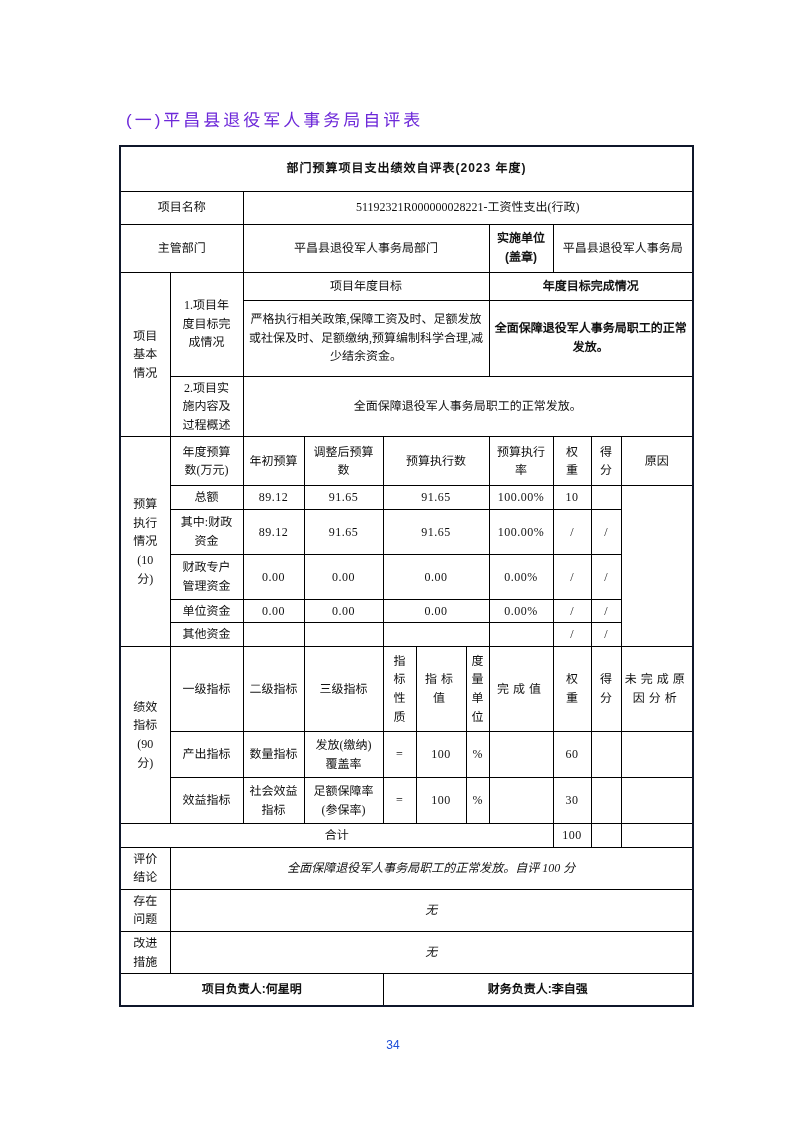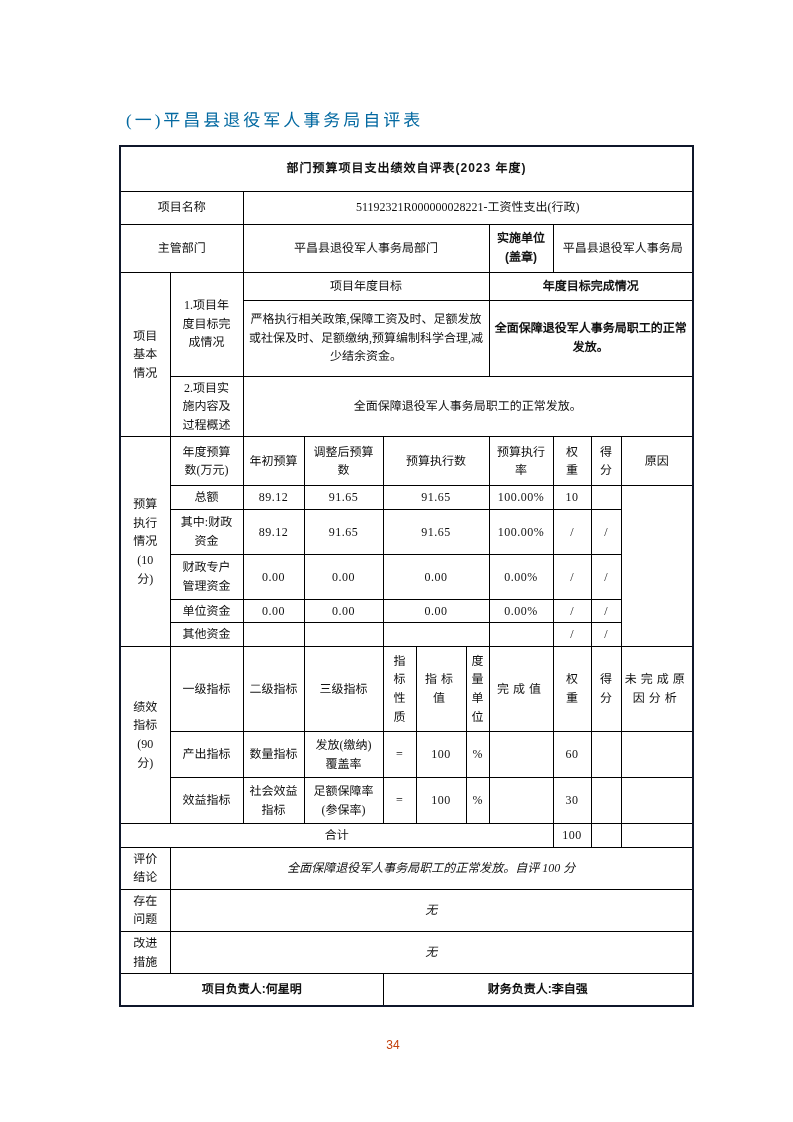--- a/index.html
+++ b/index.html
@@ -12,22 +12,22 @@
     font-family: "Liberation Serif", serif;
     color: #111;
     overflow: hidden;
   }
   .doc-heading {
     position: absolute;
     left: 126px;
     top: 106px;
     font-size: 17px;
     letter-spacing: 3px;
-    font-family: Liberation Serif, serif;
-    color: #0369a1;
+    font-family: Liberation Sans, sans-serif;
+    color: #6d28d9;
     white-space: nowrap;
   }
   table.eval-table {
     position: absolute;
     left: 119px;
     top: 145px;
     width: 573px;
     border-collapse: collapse;
     table-layout: fixed;
     border: 2px solid #0f172a;
@@ -85,21 +85,21 @@
     font-size: 12.5px;
   }
   .page-number {
     position: absolute;
     left: 0;
     right: 16px;
     top: 1038px;
     text-align: center;
     font-size: 12px;
     font-family: "Liberation Sans", sans-serif;
-    color: #c2410c;
+    color: #1d4ed8;
     padding-left: 9px;
   }
 </style>
 </head>
 <body>
 
 <div class="page">
 
   <div class="doc-heading">(一)平昌县退役军人事务局自评表</div>
 

